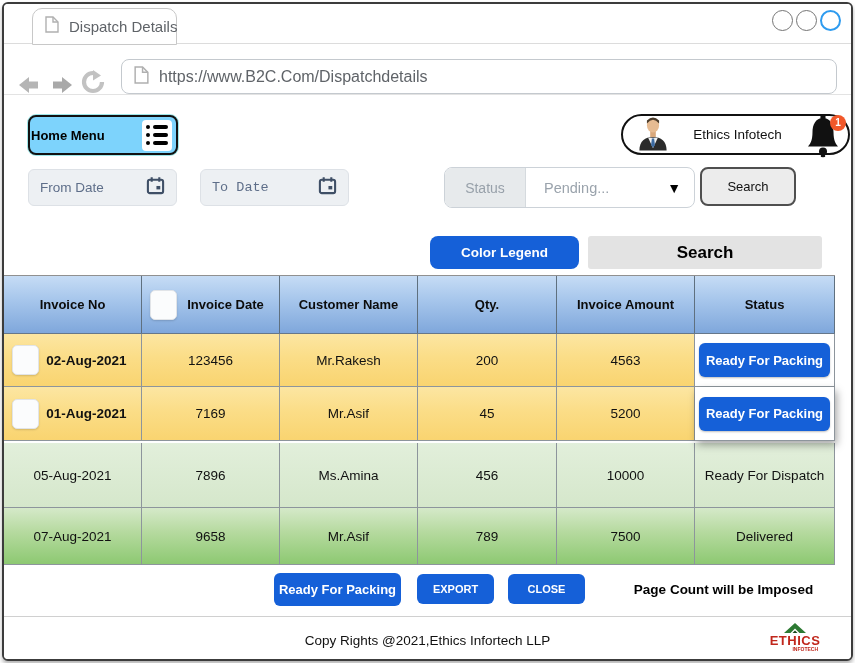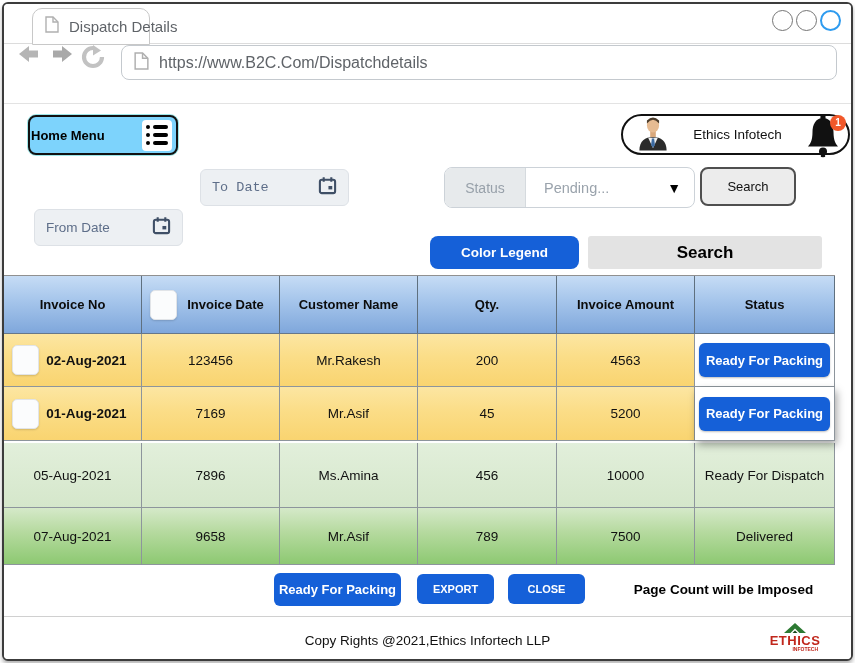--- a/index.html
+++ b/index.html
@@ -5,31 +5,31 @@
   * { margin:0; padding:0; box-sizing:border-box; }
   body { background:#fff; font-family:"Liberation Sans", sans-serif; }
   .window {
     position:relative; width:851px; height:659px; margin:2px;
     background:#fff; border:2px solid #3c3c3c; border-radius:6px;
     overflow:hidden; box-shadow:0 3px 4px rgba(0,0,0,0.3);
   }
   
   .tabbar { position:absolute; left:0; right:0; top:0; height:40px; border-bottom:1px solid #dcdcdc; background:#fff; }
   .tab {
-    position:absolute; left:28px; top:4px; width:118px; height:37px;
+    position:absolute; left:28px; top:4px; width:145px; height:37px;
     border:1px solid #c8c8c8; border-radius:10px 10px 0 0; background:#fff; z-index:2;
     display:flex; align-items:center; gap:10px; padding-left:12px;
   }
   .tab-title { font-size:15px; color:#5f6368; white-space:nowrap; }
   .controls { position:absolute; right:10px; top:6px; display:flex; gap:3px; }
   .ctrl { width:21px; height:21px; border-radius:50%; border:1.5px solid #757575; background:#fff; }
   .ctrl.blue { border:2px solid #2e9bef; }
   .navbar {
-    position:absolute; left:0; right:0; top:41px; height:59px;
-    border-bottom:1px solid #e3e3e3; display:flex; align-items:flex-start; padding:0 14px; background:#fff;
+    position:absolute; left:0; right:0; top:41px; height:50px;
+    border-bottom:1px solid #e3e3e3; display:flex; align-items:flex-end; padding:0 14px; background:#fff;
   }
   .nav-ic { margin-right:7px; display:flex; align-items:center; }
   .urlbar {
     flex:1; height:35px; border:1px solid #c4c9ce; border-radius:8px; margin-left:8px;
     display:flex; align-items:center; gap:10px; padding:0 12px;
   }
   .url-text { font-size:16px; color:#5f6368; white-space:nowrap; }
   
   .home-menu {
     position:absolute; left:24px; top:111px; width:150px; height:40px;
@@ -53,21 +53,21 @@
     position:absolute; right:0; top:3px; width:16px; height:16px; border-radius:50%;
     background:#f1582a; color:#fff; font-size:10px; font-weight:bold;
     display:flex; align-items:center; justify-content:center; z-index:2;
   }
   
   .date-field {
     position:absolute; top:165px; width:149px; height:37px;
     background:#edf0f3; border:1px solid #dde1e6; border-radius:6px;
     display:flex; align-items:center; justify-content:space-between; padding:0 11px; cursor:pointer;
   }
-  .date-field.from { left:30px;margin-top:40px; } .date-field.to { left:196px;font-family:Liberation Mono, monospace; }
+  .date-field.from { left:24px; } .date-field.to { left:196px;font-family:Liberation Mono, monospace; }
   .date-label { font-size:13.5px; color:#5e6e89; }
   .status-group {
     position:absolute; left:440px; top:163px; width:251px; height:41px;
     border:1px solid #ccd2d8; border-radius:8px; background:#fff; display:flex; overflow:hidden;
   }
   .status-label-seg { width:81px; background:#e7eaec; border-right:1px solid #d5dade; display:flex; align-items:center; justify-content:center; font-size:14px; color:#98a1aa; }
   .status-value-seg { flex:1; display:flex; align-items:center; justify-content:space-between; padding:0 13px 0 18px; cursor:pointer; }
   .status-value { font-size:14.5px; color:#9aa3ac; }
   .caret { font-size:14px; color:#000; }
   .search-top-btn {

